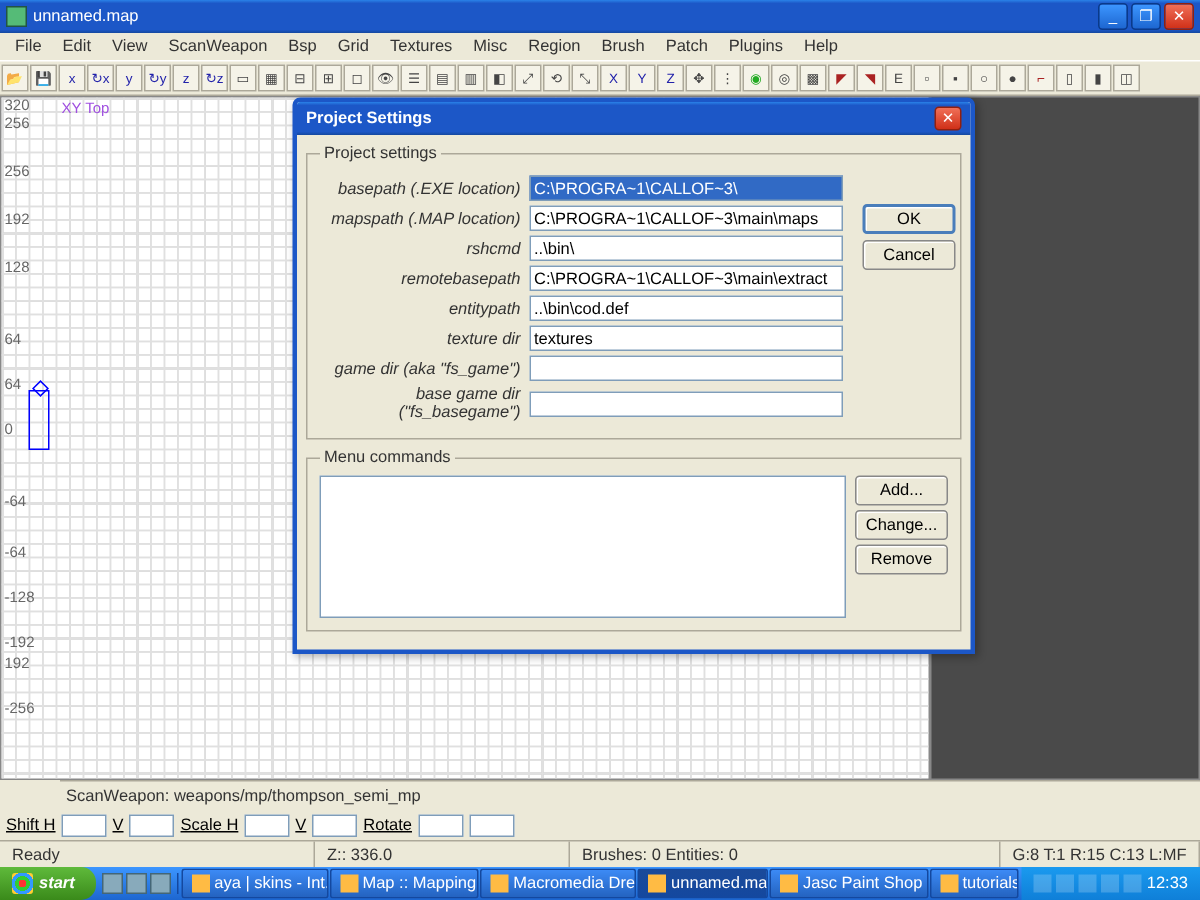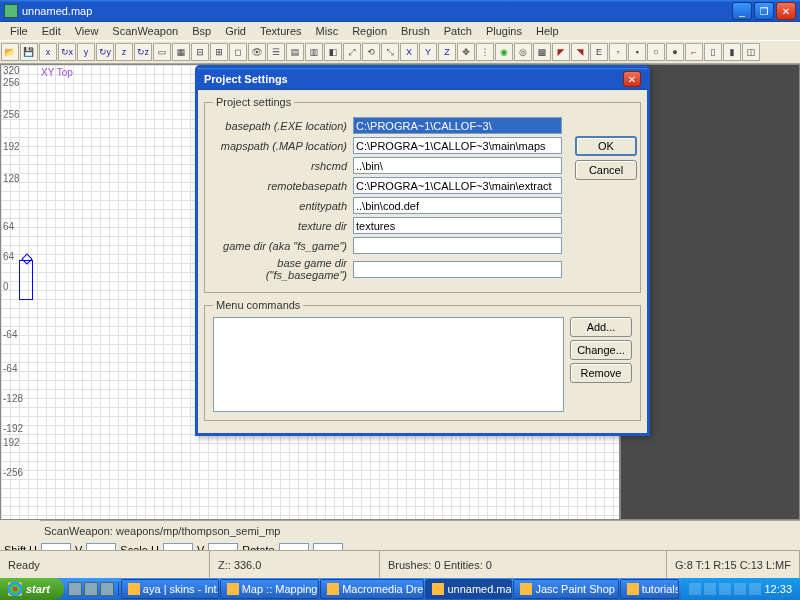--- a/index.html
+++ b/index.html
@@ -32,21 +32,21 @@
   background-size:9px 9px,9px 9px,45px 45px,45px 45px; }
 .axis-tick { position:absolute; left:2px; font-size:10px; color:#666; }
 .brush { position:absolute; left:18px; top:195px; width:14px; height:40px; border:1px solid #00f; }
 .brush::before{content:"";position:absolute;top:-6px;left:3px;width:6px;height:6px;border:1px solid #00f;transform:rotate(45deg);}
 
 .preview { width:180px; background:#4a4a4a; border:1px solid #888; }
 
 .bottombar { position:absolute; left:0; right:0; bottom:38px; height:20px; background:#ece9d8; border-top:1px solid #aca899; display:flex; align-items:center; padding:0 4px; font-size:10px; color:#333;margin-left:40px; }
 .controlbar { position:absolute; left:0; right:0; bottom:18px; height:20px; background:#ece9d8; display:flex; align-items:center; gap:4px; padding:0 4px; font-size:10px;text-decoration:underline; }
 .controlbar input { width:30px; height:15px; border:1px solid #7f9db9; font-size:10px; }
-.statusbar { position:absolute; left:0; right:0; bottom:0; height:28px; background:#ece9d8; border-top:1px solid #aca899; display:flex; align-items:center; font-size:10px; color:#333; }
+.statusbar { position:absolute; left:0; right:0; bottom:0; height:18px; background:#ece9d8; border-top:1px solid #aca899; display:flex; align-items:center; font-size:10px; color:#333; }
 .statusbar .cell { padding:0 8px; border-right:1px solid #aca899; height:100%; display:flex; align-items:center; }
 .statusbar .cell:first-child{width:210px;}
 .statusbar .cell.wide{flex:1;}
 
 
 .dialog { position:absolute; left:195px; top:65px; width:455px; background:#ece9d8; border:3px solid #1c57c7; border-radius:5px 5px 0 0; box-shadow:2px 2px 6px rgba(0,0,0,.3); z-index:10; }
 .dlg-title { height:22px; background:linear-gradient(to bottom,#2a82e8,#1c57c7 10%,#1c57c7 90%,#14489f); color:#fff; display:flex; align-items:center; padding:0 6px; border-radius:2px 2px 0 0; }
 .dlg-title span{flex:1; font-weight:bold;}
 .dlg-close { width:18px; height:16px; background:linear-gradient(to bottom,#f07058,#d03018); border:1px solid #902010; border-radius:3px; color:#fff; display:flex; align-items:center; justify-content:center; font-size:10px; }
 .dlg-body { padding:6px; }

